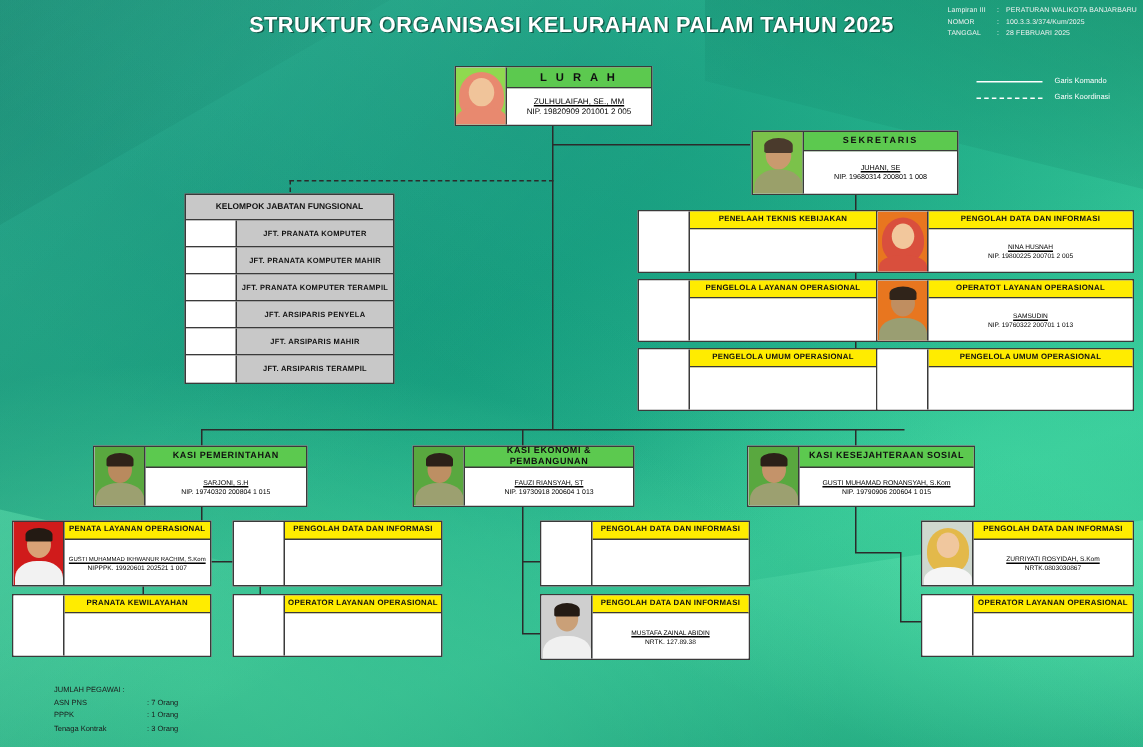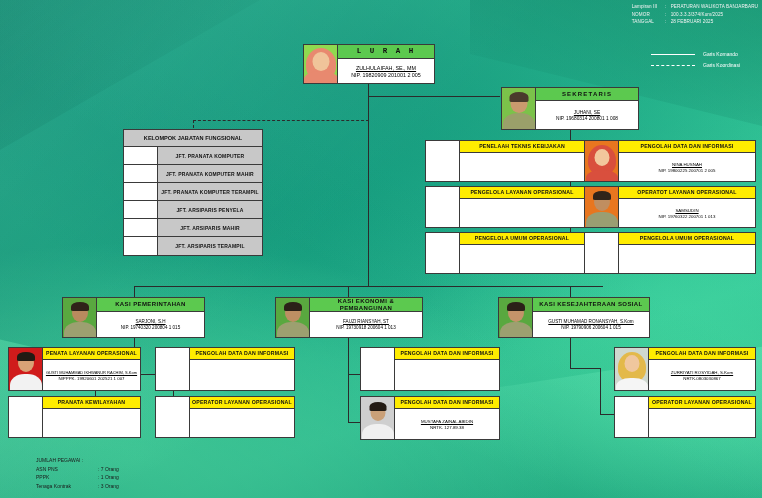--- a/index.html
+++ b/index.html
@@ -73,21 +73,21 @@
         padding: 0 2px; line-height: 1.05; }
   .hd.green { background: #5cc94f; }
   .hd.yellow { background: #ffec00; }
   .nm { flex: 1; display: flex; flex-direction: column; align-items: center;
         justify-content: center; gap: 1px; background: #fff; padding: 1px; }
   .nm .n { text-decoration: underline; white-space: nowrap; }
   .nm .p { white-space: nowrap; }
   .nm.blank { }
 
   
-  .s-lurah .hd { font-size: 7.5px; height: 14px; letter-spacing: 2px; font-family: Liberation Mono, monospace; }
+  .s-lurah .hd { font-size: 7.5px; height: 14px; letter-spacing: 2px; }
   .s-lurah .nm { font-size: 5.4px; }
   .s-sek .hd  { font-size: 6px; height: 13px; letter-spacing: 1.2px; }
   .s-sek .nm  { font-size: 4.8px; }
   .s-kasi .hd { font-size: 6px; height: 14px; letter-spacing: .4px; }
   .s-kasi .nm { font-size: 4.6px; }
   .s-staff .hd{ font-size: 5.2px; height: 12px; letter-spacing: .2px; }
   .s-staff .nm{ font-size: 4.4px; }
 
   
   .face { position: absolute; left: 0; top: 0; right: 0; bottom: 0; }
@@ -131,20 +131,21 @@
 </style>
 </head>
 <body>
 
 <div id="stage">
   <div class="facet f1"></div>
   <div class="facet f2"></div>
   <div class="facet f3"></div>
   <div class="facet f4"></div>
 
+  <div id="title">STRUKTUR ORGANISASI KELURAHAN PALAM TAHUN 2025</div>
 
   <div id="legal">
     <div class="lrow">
       <span class="lk">Lampiran III</span>
       <span class="lc">:</span>
       <span>PERATURAN WALIKOTA BANJARBARU</span>
     </div>
     <div class="lrow">
       <span class="lk">NOMOR</span>
       <span class="lc">:</span>

